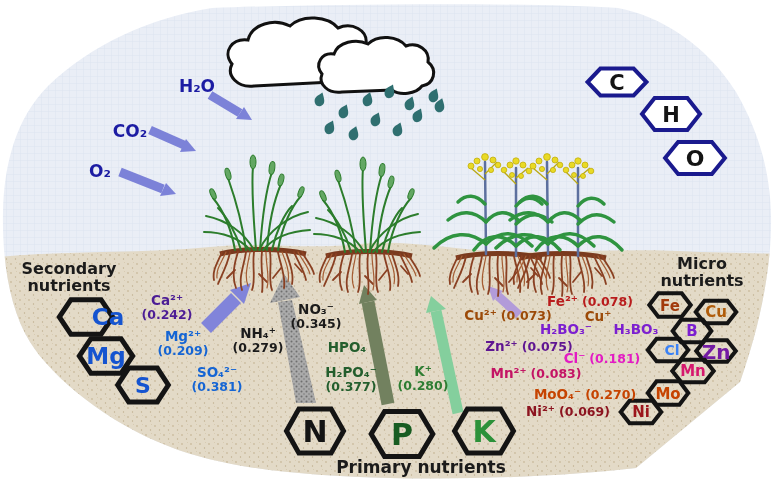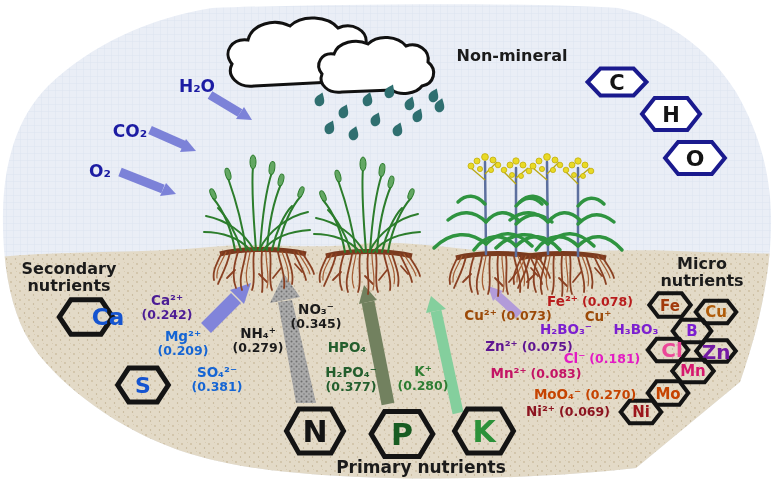--- a/index.html
+++ b/index.html
@@ -225,21 +225,20 @@
       <use href="#gold" transform="translate(486,254)"></use>
       <use href="#gold" transform="translate(548,254)"></use>
     </g>
   </svg>
 
   <div class="lbl gas" style="left: 197px; top: 86px; color: rgb(28, 28, 163);">H₂O</div>
   <div class="lbl gas" style="left: 130px; top: 131px; color: rgb(28, 28, 163);">CO₂</div>
   <div class="lbl gas" style="left: 100px; top: 171px; color: rgb(28, 28, 163);">O₂</div>
 
   <div class="lbl hd" style="left:512px;top:56px">
-    <div>Non-mineral</div>
   </div>
   <div class="lbl hd" style="left:69px;top:277px">
     <div>Secondary</div>
     <div>nutrients</div>
   </div>
   <div class="lbl hd" style="left:702px;top:272px">
     <div>Micro</div>
     <div>nutrients</div>
   </div>
   <div class="lbl hd2" style="left:421px;top:467px">Primary nutrients</div>
@@ -262,20 +261,26 @@
       </svg>
     <span style="font-size: 22px; color: rgb(20, 20, 20);">O</span>
   </div>
 
   <div class="hex" style="left:86px;top:317px;width:58px;height:40px">
     <svg viewBox="0 0 100 60" preserveAspectRatio="none">
       <polygon points="24,4 76,4 96,30 76,56 24,56 4,30" fill="none" stroke="#141414" stroke-width="5" vector-effect="non-scaling-stroke"></polygon>
       </svg>
     <span style="font-size: 23px; color: rgb(21, 84, 208); margin-left: 44px;">Ca</span>
   </div>
+  <div class="hex" style="left:106px;top:356px;width:58px;height:40px">
+    <svg viewBox="0 0 100 60" preserveAspectRatio="none">
+      <polygon points="24,4 76,4 96,30 76,56 24,56 4,30" fill="none" stroke="#141414" stroke-width="5" vector-effect="non-scaling-stroke"></polygon>
+      </svg>
+    <span style="font-size: 23px; color: rgb(21, 84, 208);">Mg</span>
+  </div>
   <div class="hex" style="left:143px;top:385px;width:55px;height:39px">
     <svg viewBox="0 0 100 60" preserveAspectRatio="none">
       <polygon points="24,4 76,4 96,30 76,56 24,56 4,30" fill="none" stroke="#141414" stroke-width="5" vector-effect="non-scaling-stroke"></polygon>
       </svg>
     <span style="font-size: 22px; color: rgb(21, 84, 208);">S</span>
   </div>
 
   <div class="hex" style="left:315px;top:431px;width:62px;height:51px">
     <svg viewBox="0 0 100 60" preserveAspectRatio="none">
       <polygon points="24,4 76,4 96,30 76,56 24,56 4,30" fill="none" stroke="#141414" stroke-width="5" vector-effect="non-scaling-stroke"></polygon>
@@ -310,21 +315,21 @@
   <div class="hex" style="left:692px;top:331px;width:42px;height:26px">
     <svg viewBox="0 0 100 60" preserveAspectRatio="none">
       <polygon points="24,4 76,4 96,30 76,56 24,56 4,30" fill="none" stroke="#141414" stroke-width="4" vector-effect="non-scaling-stroke"></polygon>
       </svg>
     <span style="font-size: 15px; color: rgb(124, 31, 208);">B</span>
   </div>
   <div class="hex" style="left:668px;top:350px;width:44px;height:26px">
     <svg viewBox="0 0 100 60" preserveAspectRatio="none">
       <polygon points="24,4 76,4 96,30 76,56 24,56 4,30" fill="none" stroke="#141414" stroke-width="4" vector-effect="non-scaling-stroke"></polygon>
       </svg>
-    <span style="font-size: 20px; color: #ec4899; margin-left: 8px;">Cl</span>
+    <span style="font-size: 14px; color: #3b82f6; margin-left: 8px;">Cl</span>
   </div>
   <div class="hex" style="left:716px;top:351px;width:43px;height:25px">
     <svg viewBox="0 0 100 60" preserveAspectRatio="none">
       <polygon points="24,4 76,4 96,30 76,56 24,56 4,30" fill="none" stroke="#141414" stroke-width="4" vector-effect="non-scaling-stroke"></polygon>
       </svg>
     <span style="font-size: 20px; color: rgb(115, 27, 163);">Zn</span>
   </div>
   <div class="hex" style="left:693px;top:371px;width:45px;height:26px">
     <svg viewBox="0 0 100 60" preserveAspectRatio="none">
       <polygon points="24,4 76,4 96,30 76,56 24,56 4,30" fill="none" stroke="#141414" stroke-width="4" vector-effect="non-scaling-stroke"></polygon>

